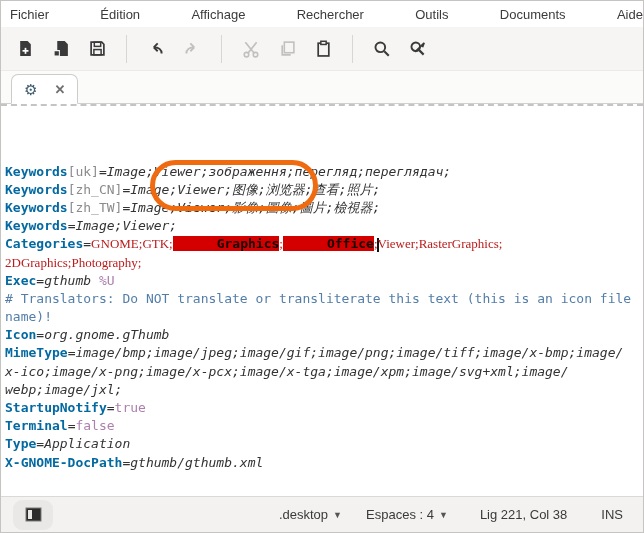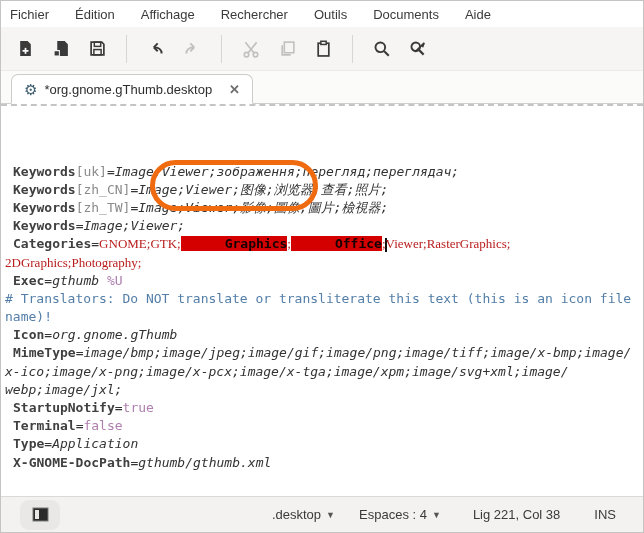--- a/index.html
+++ b/index.html
@@ -8,49 +8,49 @@
 
   
   .titlebar { height:28px; background:#fbfbfa; position:relative; display:flex; align-items:center; }
   .drag-dots { position:absolute; left:10px; top:5px; display:flex; flex-direction:column; gap:2px; }
   .drag-dots i { width:3px; height:3px; background:#4a4a4a; border-radius:1px; }
   .title { flex:1; text-align:center; font-size:13px; font-weight:bold; color:#1b1b1b; }
   .win-controls { position:absolute; right:10px; top:0; height:28px; display:flex; align-items:center; gap:16px; color:#5a5a5a; }
   .win-btn { width:16px; height:16px; display:flex; align-items:center; justify-content:center; font-size:15px; line-height:1; cursor:default; }
 
   
-  .menubar { height:26px; background:#fff; display:flex; align-items:center; padding-left:9px; gap:26px; font-size:13px; color:#3b3b3b; }
+  .menubar { height:26px; background:#fff; display:flex; align-items:center; padding-left:9px; gap:26px; font-size:13px; color:#3b3b3b;justify-content:space-between; }
   .menu-item { cursor:default; }
 
   
   .toolbar { height:44px; background:#f6f5f4; border-bottom:1px solid #eceae8; display:flex; align-items:center; padding-left:6px; }
   .tb-btn { width:34px; height:34px; display:flex; align-items:center; justify-content:center; border-radius:5px; margin:0 1px; }
   .tb-sep { width:1px; height:28px; background:#d8d6d3; margin:0 11px; }
 
   
   .tabbar { height:33px; background:#fbfbfa; border-bottom:1px solid #d2d0ce; display:flex; align-items:flex-end; padding-left:10px; }
   .tab { height:30px; background:#fff; border:1px solid #cecccb; border-bottom:1px solid #fff; border-radius:7px 7px 0 0; display:flex; align-items:center; gap:7px; padding:0 12px; font-size:13px; color:#2d2d2d; margin-bottom:-1px; }
   .tab-gear { color:#3e5d6e; font-size:15px; line-height:1; }
   .tab-close { color:#6f6f6f; font-size:13px; font-weight:bold; margin-left:10px; }
 
   
   .editor { position:relative; height:366px; background:#fff; border-top:2px dashed #c4c4c4; padding:2px 0 0 4px; font-family:"DejaVu Sans Mono",monospace; font-size:13px; line-height:18.2px; white-space:pre; overflow:hidden; }
   .code-line { height:18.2px; }
-  .tok-key { color:#404040; font-weight:bold;margin-left:8px; }
+  .tok-key { color:#0369a1; font-weight:bold; }
   .tok-tag { color:#8b8b8b; }
   .tok-text { color:#333333;font-style:italic; }
   .tok-list { color:#b91c1c;font-family:Liberation Serif, serif; }
   .tok-comment { color:#537ea8; }
   .tok-value { color:#ae7fae; }
   .tok-match { background:#d40000; color:#160000; font-weight:bold;padding-left:44px; }
   .caret { display:inline-block; width:2px; height:14px; background:#111; vertical-align:middle; margin:0 -1px; }
   .annotation-ring { position:absolute; left:149px; top:54px; width:168px; height:51px; border:5px solid #f06a10; border-radius:26px; pointer-events:none; }
 
   
-  .statusbar { position:absolute; bottom:0; left:0; width:100%; height:36px; background:#f3f2f0; border-top:1px solid #dbd9d7; display:flex; align-items:center; padding:0 19px; font-size:13px; color:#3a3a3a; }
+  .statusbar { position:absolute; bottom:0; left:0; width:100%; height:36px; background:#f3f2f0; border-top:1px solid #dbd9d7; display:flex; align-items:center; padding:0 12px; font-size:13px; color:#3a3a3a; }
   .side-panel-btn { width:40px; height:30px; background:#e9e8e6; border-radius:9px; display:flex; align-items:center; justify-content:center; }
   .status-right { margin-left:auto; display:flex; align-items:center; gap:10px; }
   .status-group { display:flex; align-items:center; gap:5px; cursor:default; }
   .chev { font-size:9px; color:#555; }
   .status-pos { margin-left:22px; }
   .status-ins { margin-left:24px; margin-right:8px; }
   svg { display:block; }
 </style>
 </head>
 <body>
@@ -132,21 +132,20 @@
         <circle cx="6" cy="6" r="3.8" fill="none" stroke="#3a3a3a" stroke-width="1.7"></circle>
         <path d="M9 9 L13 13" stroke="#3a3a3a" stroke-width="1.9"></path>
         <path d="M13.5 2.5 L5.5 10.5 M13.5 2.5 l-1.5 4" stroke="#3a3a3a" stroke-width="1.5" fill="none"></path>
       </svg>
     </span>
   </div>
 
   <div class="tabbar">
     <div class="tab">
       <span class="tab-gear">⚙</span>
-      <span>*org.gnome.gThumb.desktop</span>
       <span class="tab-close">✕</span>
     </div>
   </div>
 
   <div class="editor">
     <div class="annotation-ring"></div>
   <div class="code-line"><span class="tok-key">Keywords</span><span class="tok-tag">[uk]</span><span class="tok-text">=Image;Viewer;зображення;перегляд;переглядач;</span></div><div class="code-line"><span class="tok-key">Keywords</span><span class="tok-tag">[zh_CN]</span><span class="tok-text">=Image;Viewer;图像;浏览器;查看;照片;</span></div><div class="code-line"><span class="tok-key">Keywords</span><span class="tok-tag">[zh_TW]</span><span class="tok-text">=Image;Viewer;影像;圖像;圖片;檢視器;</span></div><div class="code-line"><span class="tok-key">Keywords</span><span class="tok-text">=Image;Viewer;</span></div><div class="code-line"><span class="tok-key">Categories</span><span class="tok-text">=</span><span class="tok-list">GNOME;GTK;</span><span class="tok-match">Graphics</span><span class="tok-list">;</span><span class="tok-match">Office</span><span class="tok-list">;</span><span class="caret"></span><span class="tok-list">Viewer;RasterGraphics;</span></div><div class="code-line"><span class="tok-list">2DGraphics;Photography;</span></div><div class="code-line"><span class="tok-key">Exec</span><span class="tok-text">=gthumb </span><span class="tok-value">%U</span></div><div class="code-line"><span class="tok-comment"># Translators: Do NOT translate or transliterate this text (this is an icon file</span></div><div class="code-line"><span class="tok-comment">name)!</span></div><div class="code-line"><span class="tok-key">Icon</span><span class="tok-text">=org.gnome.gThumb</span></div><div class="code-line"><span class="tok-key">MimeType</span><span class="tok-text">=image/bmp;image/jpeg;image/gif;image/png;image/tiff;image/x-bmp;image/</span></div><div class="code-line"><span class="tok-text">x-ico;image/x-png;image/x-pcx;image/x-tga;image/xpm;image/svg+xml;image/</span></div><div class="code-line"><span class="tok-text">webp;image/jxl;</span></div><div class="code-line"><span class="tok-key">StartupNotify</span><span class="tok-text">=</span><span class="tok-value">true</span></div><div class="code-line"><span class="tok-key">Terminal</span><span class="tok-text">=</span><span class="tok-value">false</span></div><div class="code-line"><span class="tok-key">Type</span><span class="tok-text">=Application</span></div><div class="code-line"><span class="tok-key">X-GNOME-DocPath</span><span class="tok-text">=gthumb/gthumb.xml</span></div></div>
 
   <div class="statusbar">
     <span class="side-panel-btn">

